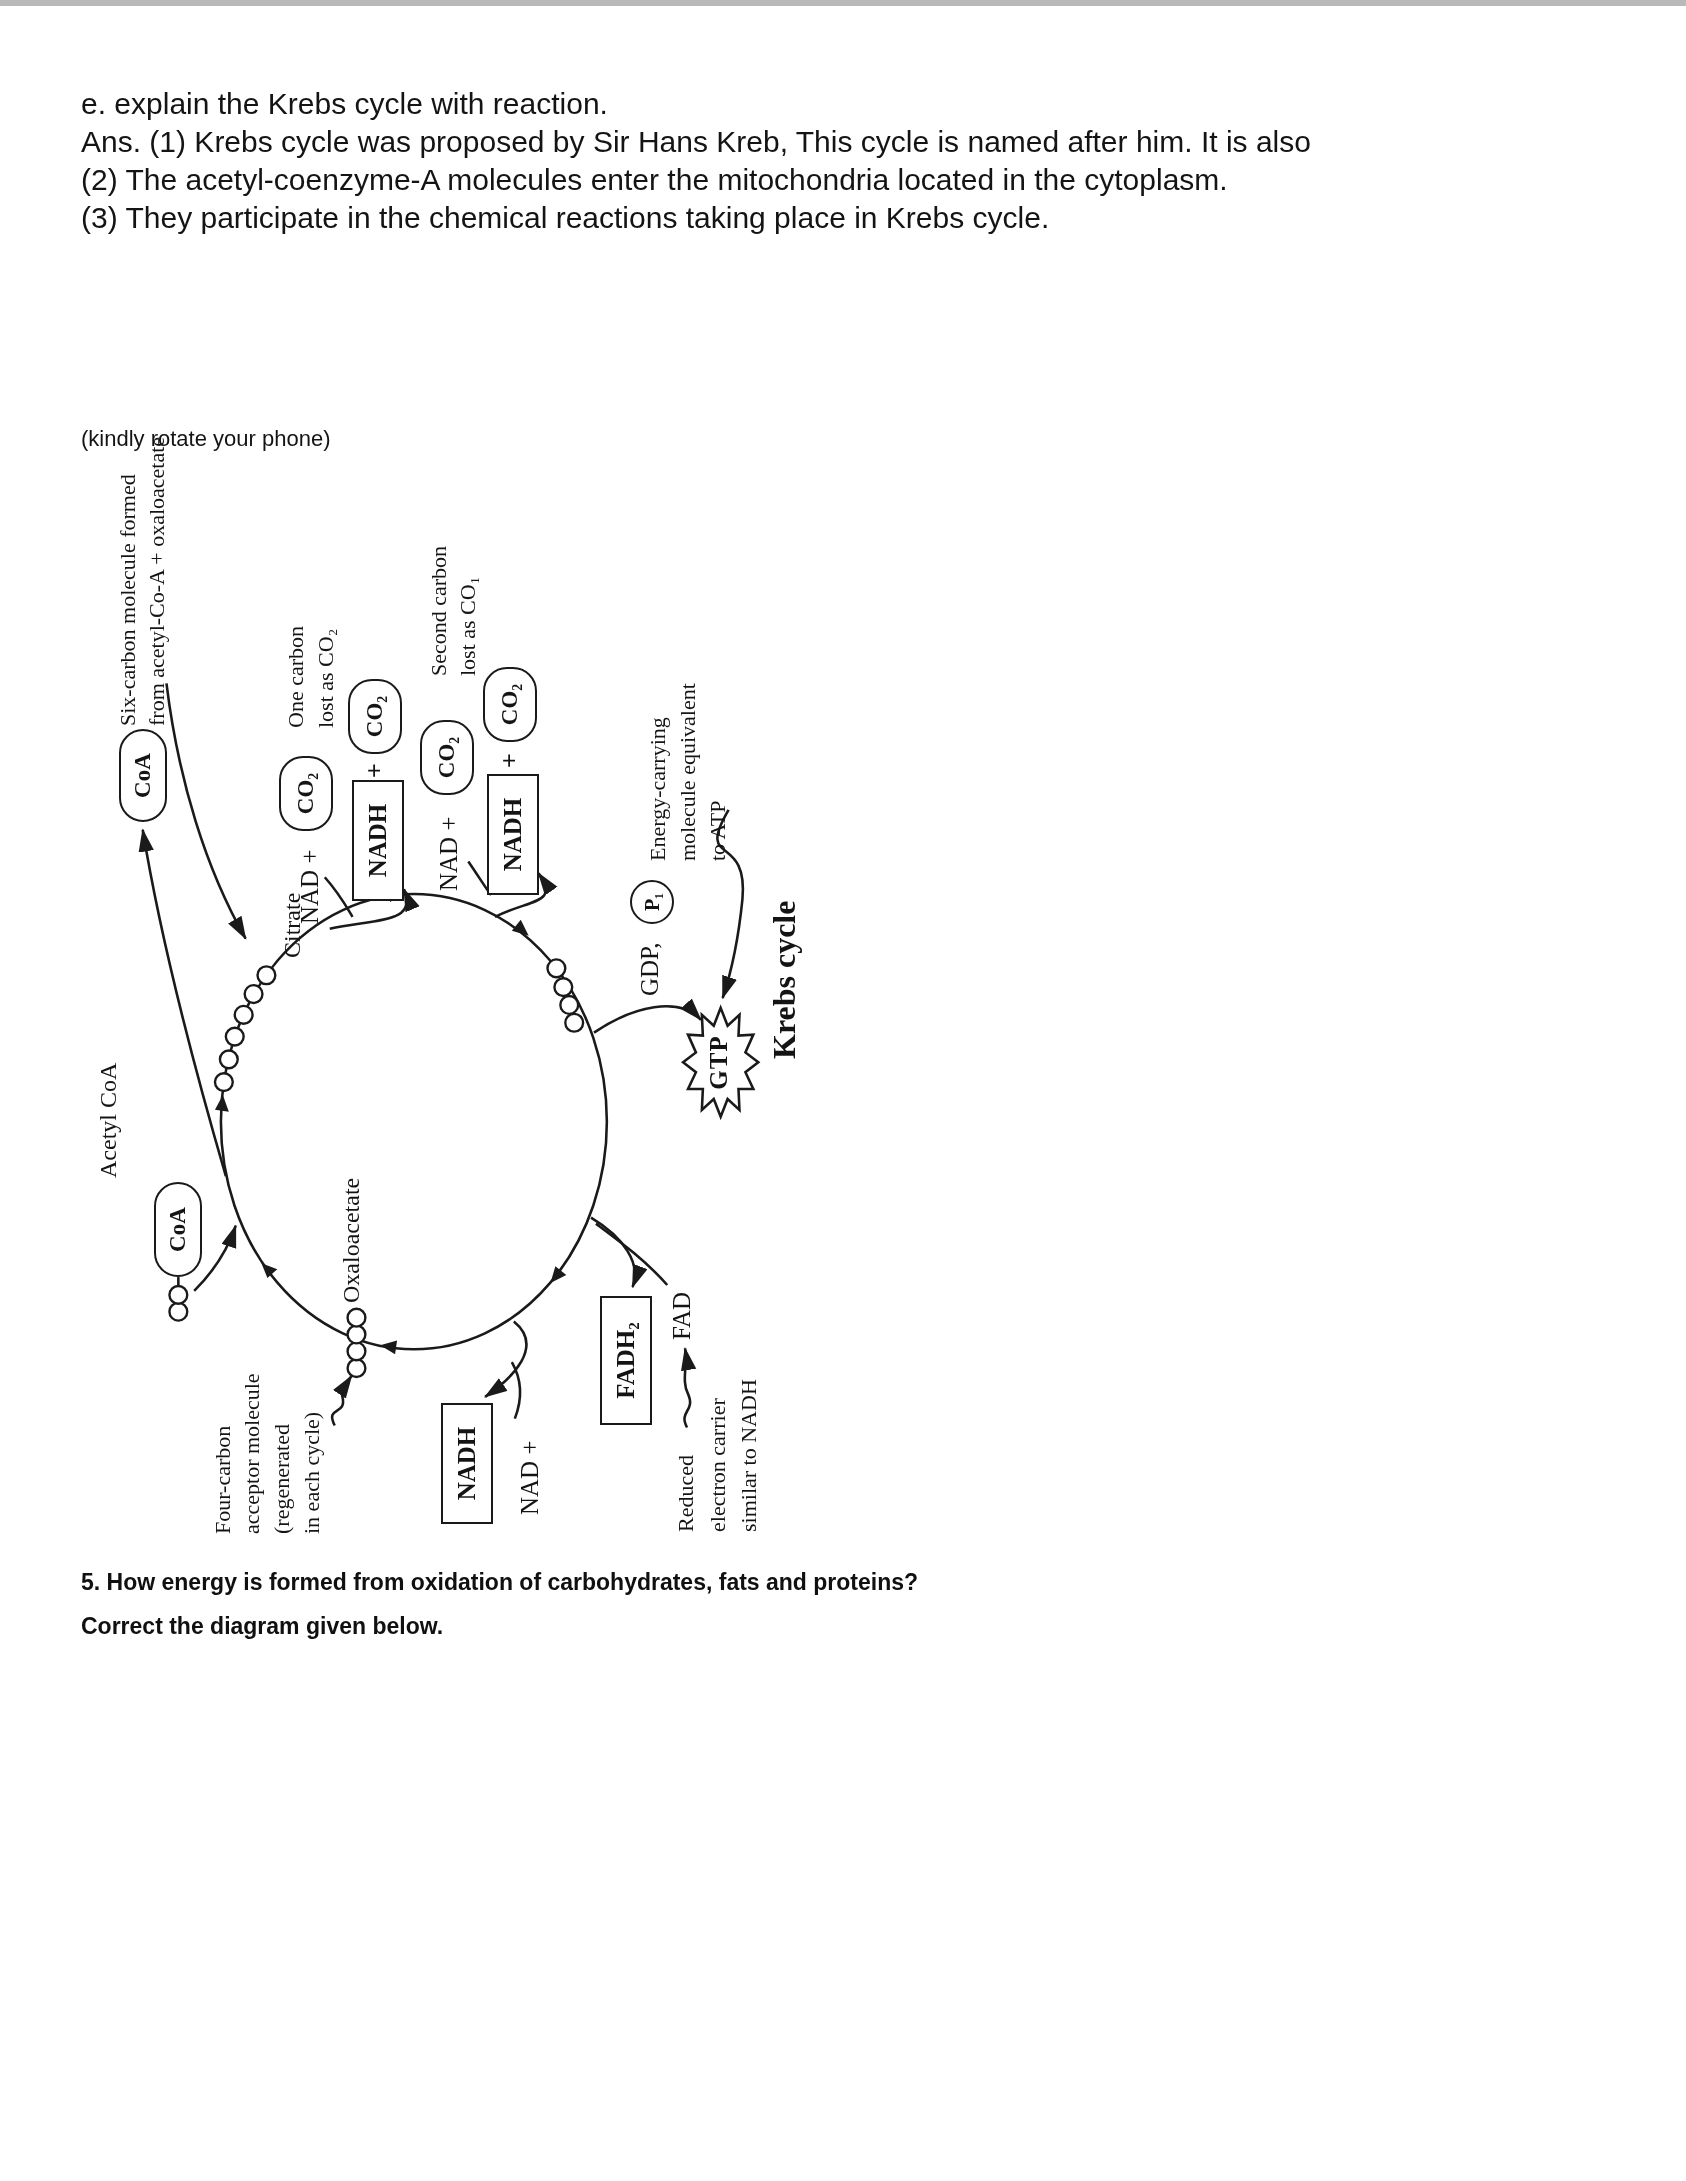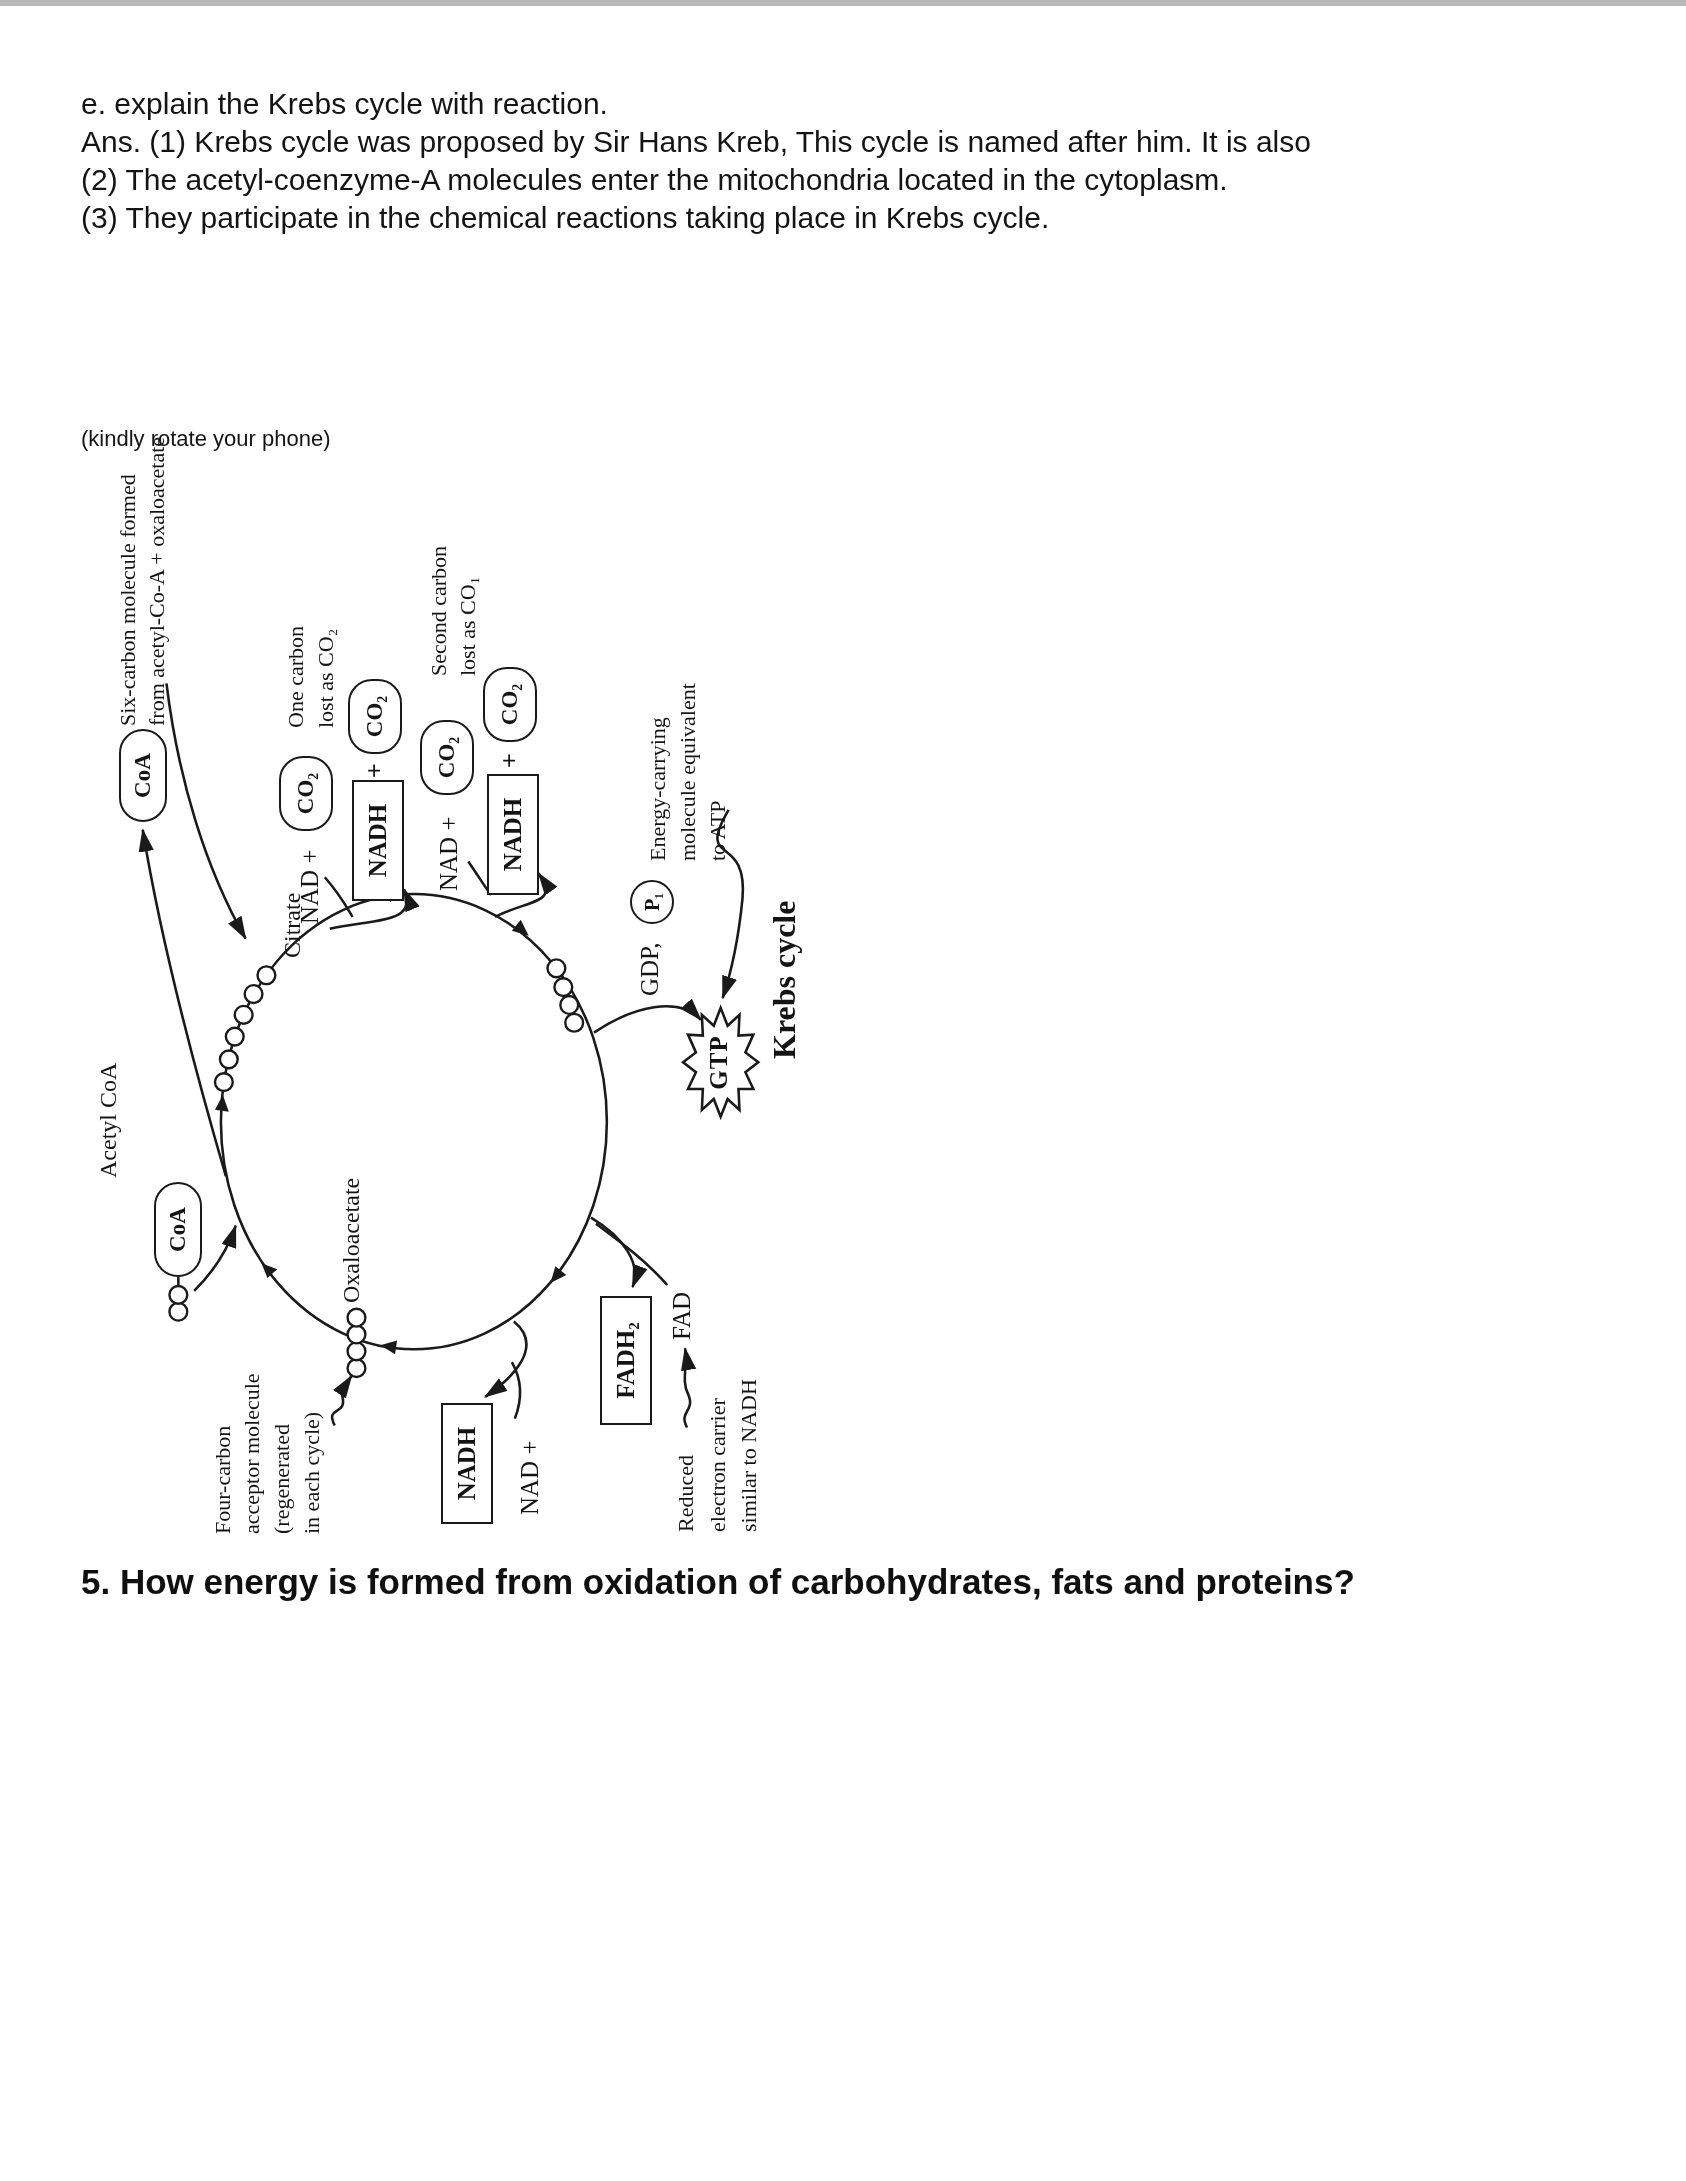--- a/index.html
+++ b/index.html
@@ -5,21 +5,21 @@
   html,body{margin:0;padding:0;background:#e9e9e9;}
   .page{position:relative;width:1686px;height:2181px;background:#ffffff;overflow:hidden;
         font-family:"Liberation Sans",sans-serif;color:#1a1a1a;}
   .topstrip{position:absolute;left:0;top:0;width:100%;height:6px;background:#b9b9b9;}
 
   
   .bodytext{position:absolute;left:81px;top:85px;width:1559px;font-size:30px;line-height:38px;color:#141414;}
   .bodytext .bline{white-space:pre-wrap;}
   .bold{font-weight:normal;}
   .rotnote{position:absolute;left:81px;top:426px;font-size:22px;color:#141414;}
-  .q5{position:absolute;left:81px;top:1560px;width:1485px;font-size:35px;line-height:44px;font-weight:bold;color:#101010;}
+  .q5{position:absolute;left:81px;top:1560px;width:1485px;font-size:23px;line-height:44px;font-weight:bold;color:#101010;}
 
   
   .diagram-outer{position:absolute;left:87px;top:424px;width:824px;height:1150px;}
   .diagram{position:absolute;left:0;top:0;width:1148px;height:822px;
            transform:translateY(1148px) rotate(-90deg);transform-origin:0 0;
            font-family:"Liberation Serif",serif;color:#141414;}
   .diagram svg{position:absolute;left:0;top:0;}
   .dlabel{position:absolute;white-space:nowrap;font-size:22px;line-height:30px;}
   .mid{font-size:25px;}
   .big{font-size:24px;}
@@ -164,15 +164,16 @@
       <div class="dlabel big" style="left:269px;top:249px;">Oxaloacetate</div>
       <div class="dlabel" style="left:38px;top:121px;">Four-carbon</div>
       <div class="dlabel" style="left:38px;top:150px;">acceptor molecule</div>
       <div class="dlabel" style="left:38px;top:180px;">(regenerated</div>
       <div class="dlabel" style="left:38px;top:210px;">in each cycle)</div>
     </div>
   </div>
 
   <div class="q5">
     <div>5. How energy is formed from oxidation of carbohydrates, fats and proteins?</div>
+    <div>Correct the diagram given below.</div>
   </div>
 </div>
 
 
 </body></html>

